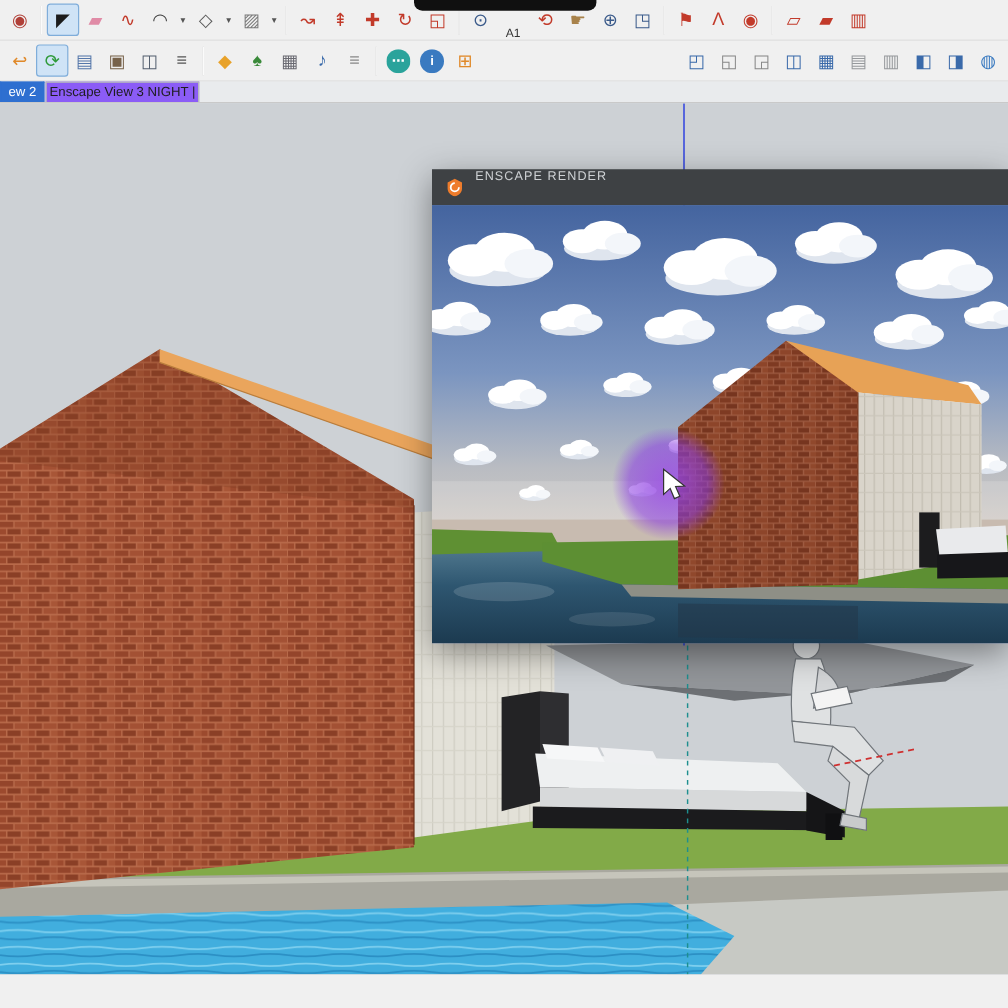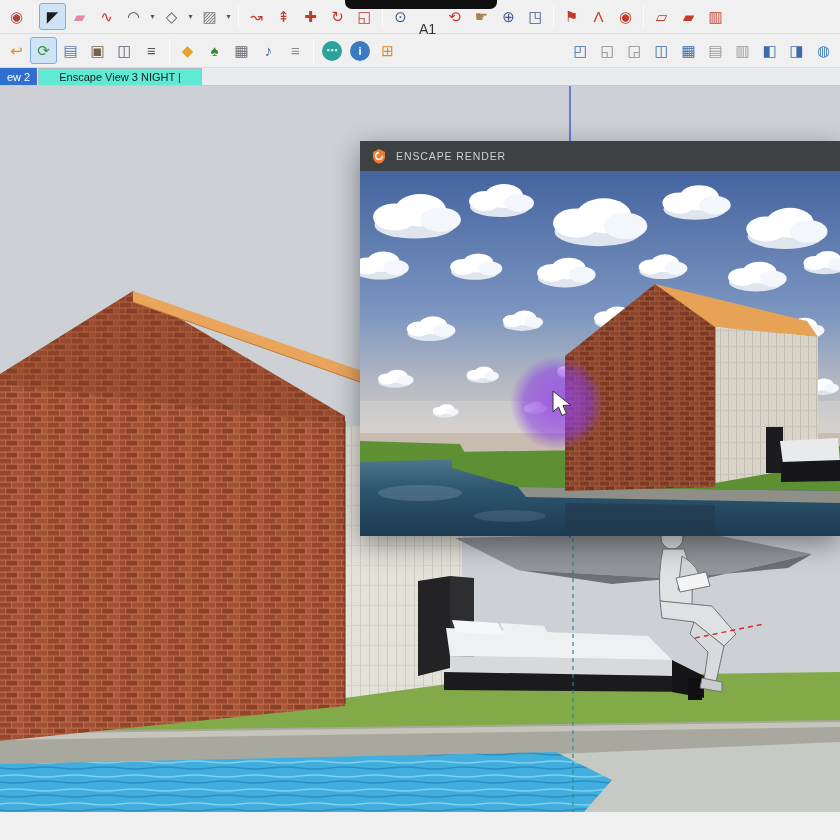--- a/index.html
+++ b/index.html
@@ -10,26 +10,26 @@
 .menubar{height:14px;display:flex;align-items:center;padding-left:6px;background:#f2f2f2;border-bottom:1px solid #e4e4e4}
 .menu-item{font-size:11px;line-height:13px;color:#1d1d1d;padding:0 4px;cursor:default}
 .toolbar{height:34px;display:flex;align-items:center;padding:0 3px;background:#f0f0f0;border-bottom:1px solid #dcdcdc}
 .tb-icon{width:27px;height:27px;display:flex;align-items:center;justify-content:center;font-size:15px;border:1px solid transparent;border-radius:3px;cursor:pointer;flex:0 0 auto;user-select:none}
 .tb-icon.pressed{background:#cfe3f6;border-color:#7fadda}
 .tb-icon.round{width:20px;height:20px;border-radius:50%;font-size:11px;font-weight:bold;margin:0 4px}
 .tb-dd{width:11px;height:27px;display:flex;align-items:center;justify-content:center;font-size:8px;color:#555;flex:0 0 auto;cursor:pointer}
 .tb-sep{width:1px;height:24px;background:#c2c2c2;border-right:1px solid #fbfbfb;margin:0 4px;flex:0 0 auto}
 .tb-spacer{flex:1}
 .tabsbar{height:18px;display:flex;align-items:flex-start;background:#e9ebed;border-bottom:1px solid #c9c9c9;gap:1px}
-.tab{height:17px;display:flex;align-items:center;padding:0 20px;font-size:11px;background:#5eead4;border:1px solid #b6b9bc;border-bottom:none;color:#1d1d1d;white-space:nowrap;cursor:pointer}
+.tab{height:17px;display:flex;align-items:center;padding:0 2px;font-size:11px;background:#8b5cf6;border:1px solid #b6b9bc;border-bottom:none;color:#1d1d1d;white-space:nowrap;cursor:pointer}
 .tab.active{background:#2e6fd0;color:#fff;border-color:#2e6fd0;padding:0 6px}
 .viewport{position:relative;width:840px;height:726px;overflow:hidden;background:#cdd1d5}
 .viewport>svg{position:absolute;left:0;top:0}
 .enscape-window{position:absolute;left:360px;top:55px;width:480px;height:395px;box-shadow:0 8px 26px rgba(0,0,0,.42)}
-.ew-title{height:30px;background:#3e4144;display:flex;align-items:center;padding-left:11px;gap:9px;cursor:move}
+.ew-title{height:30px;background:#3e4144;display:flex;padding-left:11px;gap:9px;cursor:move}
 .ew-logo{display:flex;align-items:center}
 .ew-title-text{font-size:10.5px;letter-spacing:.9px;color:#cdd0d3}
 .ew-render{width:480px;height:365px;background:#44649f}
 .ew-render svg{display:block}
 .statusbar{height:14px;background:#f0f0f0;border-top:1px solid #d5d5d5;display:flex;align-items:center;padding-left:5px}
 .statusbar span{font-size:11px;line-height:12px;color:#161616}
 </style>
 </head>
 <body>
 
@@ -50,21 +50,21 @@
       <div class="tb-icon" style="color: rgb(122, 122, 122);">▨</div>
       <div class="tb-dd">▾</div>
       <div class="tb-sep"></div>
       <div class="tb-icon" style="color: rgb(194, 58, 42);">↝</div>
       <div class="tb-icon" style="color: rgb(194, 58, 42);">⇞</div>
       <div class="tb-icon" style="color: rgb(194, 58, 42);">✚</div>
       <div class="tb-icon" style="color: rgb(194, 58, 42);">↻</div>
       <div class="tb-icon" style="color: rgb(194, 58, 42);">◱</div>
       <div class="tb-sep"></div>
       <div class="tb-icon" style="color: rgb(58, 90, 138);">⊙</div>
-      <div class="tb-icon" style="color: rgb(51, 51, 51); font-size: 14px; margin-top: 24px;">A1</div>
+      <div class="tb-icon" style="color: rgb(51, 51, 51); font-size: 10px; margin-top: 24px;">A1</div>
       <div class="tb-icon" style="color: rgb(194, 58, 42);">⟲</div>
       <div class="tb-icon" style="color: rgb(168, 130, 74);">☛</div>
       <div class="tb-icon" style="color: rgb(58, 90, 138);">⊕</div>
       <div class="tb-icon" style="color: rgb(58, 90, 138);">◳</div>
       <div class="tb-sep"></div>
       <div class="tb-icon" style="color: rgb(194, 58, 42);">⚑</div>
       <div class="tb-icon" style="color: rgb(194, 58, 42);">Λ</div>
       <div class="tb-icon" style="color: rgb(194, 58, 42);">◉</div>
       <div class="tb-sep"></div>
       <div class="tb-icon" style="color: rgb(194, 58, 42);">▱</div>

